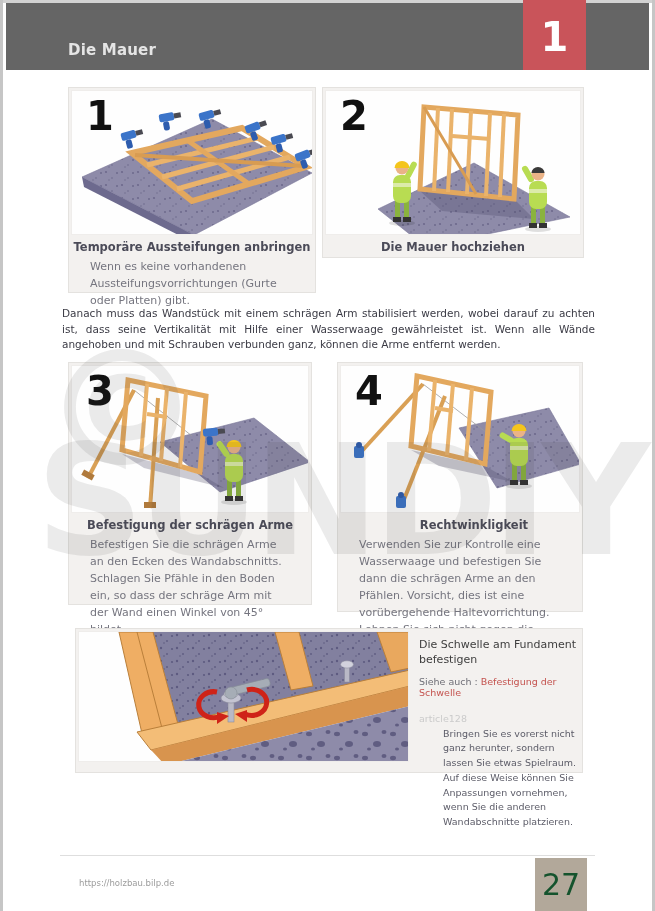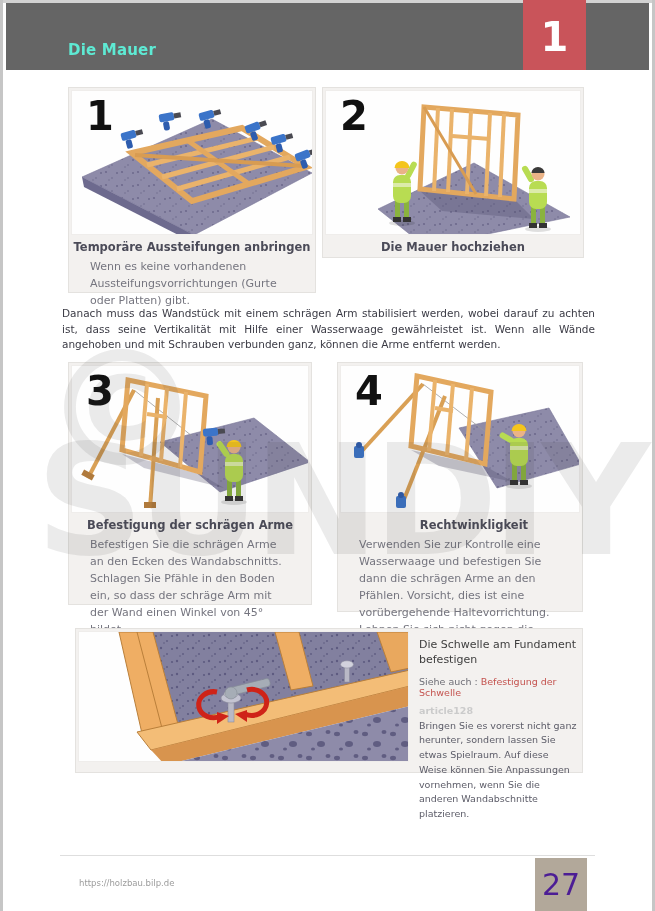--- a/index.html
+++ b/index.html
@@ -5,21 +5,21 @@
   html,body{margin:0;padding:0;background:#ffffff;}
   #page{
     position:relative;width:655px;height:911px;background:#ffffff;overflow:hidden;
     font-family:"DejaVu Sans", sans-serif;
   }
   .edge-top{position:absolute;left:0;top:0;width:655px;height:3px;background:#d2d2d2;}
   .edge-left{position:absolute;left:0;top:0;width:3px;height:911px;background:#c6c6c6;}
   .edge-right{position:absolute;left:652px;top:0;width:3px;height:911px;background:#c6c6c6;}
 
   .header-bar{position:absolute;left:6px;top:3px;width:643px;height:67px;background:#656565;}
-  .header-title{position:absolute;left:62px;top:38px;color:#5eead4;font-size:15px;font-weight:bold;letter-spacing:.2px;}
+  .header-title{position:absolute;left:62px;top:38px;color:#e5e5e5;font-size:15px;font-weight:bold;letter-spacing:.2px;}
   .chapter-tab{position:absolute;left:523px;top:0;width:63px;height:70px;background:#c9545a;color:#ffffff;
     font-size:40px;font-weight:bold;text-align:center;line-height:74px;}
 
   .panel{position:absolute;background:#f3f1ef;border:1px solid #e4e2df;box-sizing:border-box;}
   .panel-img{position:absolute;left:2px;top:2px;background:#fefefe;border:1px solid #efedeb;box-sizing:border-box;overflow:hidden;}
   .panel-img svg{display:block;}
   .step-num{position:absolute;left:14px;top:2px;font-size:40px;font-weight:bold;color:#111111;}
   .caption{text-align:center;font-size:11.5px;font-weight:bold;color:#4b4b58;}
   .desc{font-size:11px;color:#75757f;line-height:1.55;padding:0 21px;}
 
@@ -44,28 +44,28 @@
   #step4 .panel-img{width:240px;height:148px;}
   #step4 .caption{margin-top:155px;margin-left:28px;}
   #step4 .desc{margin-top:4px;}
 
   #callout{position:absolute;left:75px;top:628px;width:508px;height:145px;background:#f3f1ef;border:1px solid #e4e2df;box-sizing:border-box;}
   #callout .panel-img{width:331px;height:131px;}
   .callout-text{position:absolute;left:343px;top:9px;width:158px;}
   .callout-title{font-size:11px;font-weight:normal;color:#3e3e3e;line-height:1.35;}
   .see-also{margin-top:8px;font-size:9.5px;color:#6e6e76;}
   .see-also-link{color:#c4534f;}
-  .article-ref{font-size:9.5px;color:#cbcbcb;margin-top:7px;font-weight:bold;}
-  .callout-body{margin-top:3px;font-size:9.5px;color:#5c5c68;line-height:1.55;}
+  .article-ref{font-size:9.5px;color:#cbcbcb;margin-top:15px;}
+  .callout-body{margin-top:3px;font-size:9.5px;color:#5c5c68;line-height:1.55;margin-left:24px;}
 
   .footer-line{position:absolute;left:60px;top:855px;width:535px;border-top:1px solid #dedede;}
   .breadcrumb{position:absolute;left:79px;top:866px;font-size:8.5px;color:#9c9c9c;}
   .breadcrumb b{color:#8b8b8b;}
   .footer-url{position:absolute;left:79px;top:878px;font-size:8.5px;color:#9c9c9c;}
-  .page-tab{position:absolute;left:535px;top:858px;width:52px;height:53px;background:#b2a89a;color:#4c1d95;
+  .page-tab{position:absolute;left:535px;top:858px;width:52px;height:53px;background:#b2a89a;color:#14532d;
     font-size:30px;text-align:center;line-height:53px;}
 
   .watermark{position:absolute;pointer-events:none;z-index:40;color:rgba(60,60,60,0.10);font-weight:bold;}
   #wm-c{left:42px;top:330px;font-size:160px;line-height:1;}
   #wm-text{left:36px;top:426px;font-size:150px;line-height:1;letter-spacing:-6px;transform:scaleY(1.02);}
 </style>
 </head>
 <body>
 
 <div id="page">

